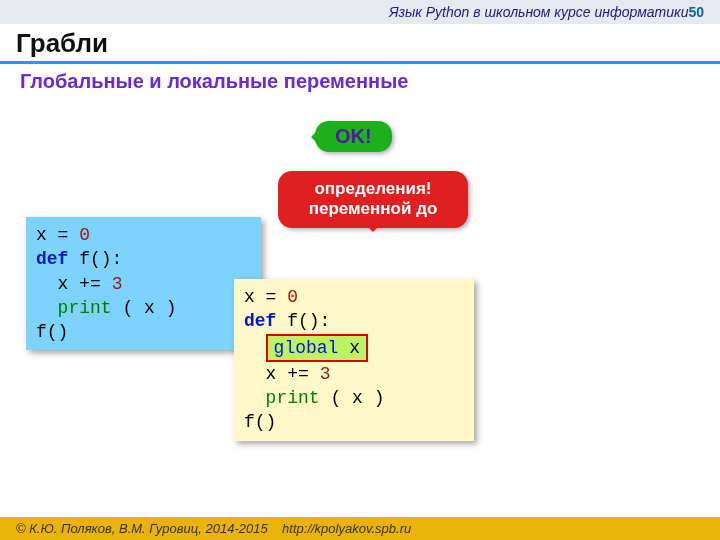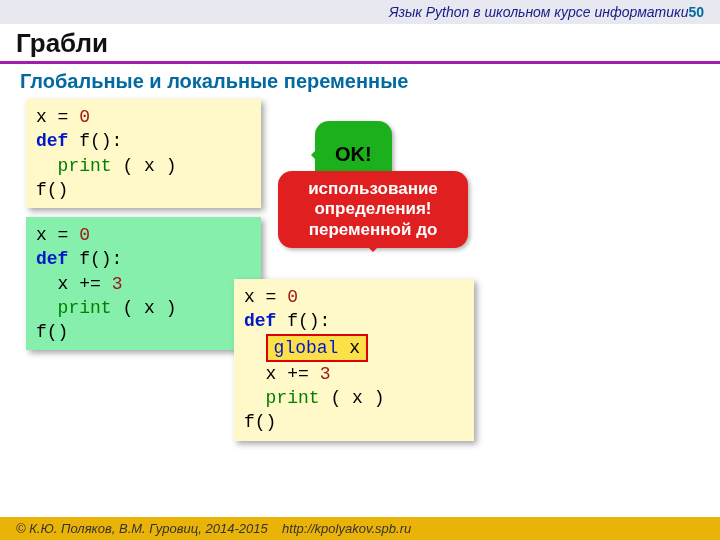--- a/index.html
+++ b/index.html
@@ -18,52 +18,52 @@
     font-size: 14px;
     display: flex;
     justify-content: flex-end;
   }
   .page-num { font-style: normal; font-weight: bold; color: #0369a1; }
   .title {
     font-size: 26px;
     font-weight: bold;
     color: #111;
     padding: 4px 16px 2px 16px;
-    border-bottom: 3px solid #a21caf;
+    border-bottom: 3px solid #0ea5e9;
     margin-bottom: 6px;
   }
   .subtitle {
     font-size: 20px;
     font-weight: bold;
-    color: #0369a1;
+    color: #6d28d9;
     padding: 0 20px 6px 20px;
   }
   .content { position: relative; width: 100%; height: 420px; }
   .codebox {
     position: absolute;
     font-family: "Courier New", monospace;
     font-size: 18px;
     line-height: 1.35;
     padding: 6px 10px;
     box-shadow: 3px 3px 6px rgba(0,0,0,0.35);
     white-space: pre;
   }
   .yellow { background: #fff8c8; }
-  .gray   { background: #86efac; }
+  .gray   { background: #7dd3fc; }
   .kw-def   { color: #0018c8; font-weight: bold; }
   .kw-print { color: #008000; }
   .kw-global{ color: #0018c8; }
   .num      { color: #a01818; }
   .ok-badge {
     position: absolute;
     background: #1cb01c;
-    color: #000000;
+    color: #4c1d95;
     font-weight: bold;
     font-size: 20px;
-    padding: 22px 20px;
+    padding: 4px 20px;
     border-radius: 14px;
     box-shadow: 2px 2px 4px rgba(0,0,0,0.3);
   }
   .ok-badge::before {
     content: "";
     position: absolute;
     left: -14px; top: 50%;
     transform: translateY(-50%);
     border: 10px solid transparent;
     border-right-color: #1cb01c;
@@ -84,21 +84,21 @@
   .err-badge::after {
     content: "";
     position: absolute;
     bottom: -14px; left: 50%;
     transform: translateX(-50%);
     border: 10px solid transparent;
     border-top-color: #e02020;
   }
   .global-frame {
     border: 2px solid #d00;
-    background: #fde047;
+    background: #bef264;
     padding: 0 6px;
     display: inline-block;
   }
   .footer {
     position: absolute;
     bottom: 0; left: 0; right: 0;
     background: #eab308;
     padding: 4px 16px;
     font-style: italic;
     color: #333;
@@ -111,35 +111,30 @@
 <div class="header-bar">
   <span>Язык Python в школьном курсе информатики</span>
   <span class="page-num">50</span>
 </div>
 
 <div class="title">Грабли</div>
 <div class="subtitle">Глобальные и локальные переменные</div>
 
 <div class="content">
 
-  <div class="codebox yellow" style="left:26px; top:0px; width:235px;"><span>x = </span><span class="num">0</span>
-<span class="kw-def">def</span><span> f():</span>
-<span>  </span><span class="kw-print">print</span><span> ( x )</span>
-<span>f()</span></div>
 
   <div class="ok-badge" style="left:315px; top:22px;"><span>OK!</span></div>
 
   <div class="codebox gray" style="left:26px; top:118px; width:235px;"><span>x = </span><span class="num">0</span>
 <span class="kw-def">def</span><span> f():</span>
 <span>  x += </span><span class="num">3</span>
 <span>  </span><span class="kw-print">print</span><span> ( x )</span>
 <span>f()</span></div>
 
   <div class="err-badge" style="left:278px; top:72px;">
-    <div>использование</div>
     <div>определения!</div>
     <div>переменной до</div>
   </div>
 
   <div class="codebox yellow" style="left:234px; top:180px; width:240px;"><span>x = </span><span class="num">0</span>
 <span class="kw-def">def</span><span> f():</span>
   <span class="global-frame"><span class="kw-global">global</span><span> x</span></span>
 <span>  x += </span><span class="num">3</span>
 <span>  </span><span class="kw-print">print</span><span> ( x )</span>
 <span>f()</span></div>

